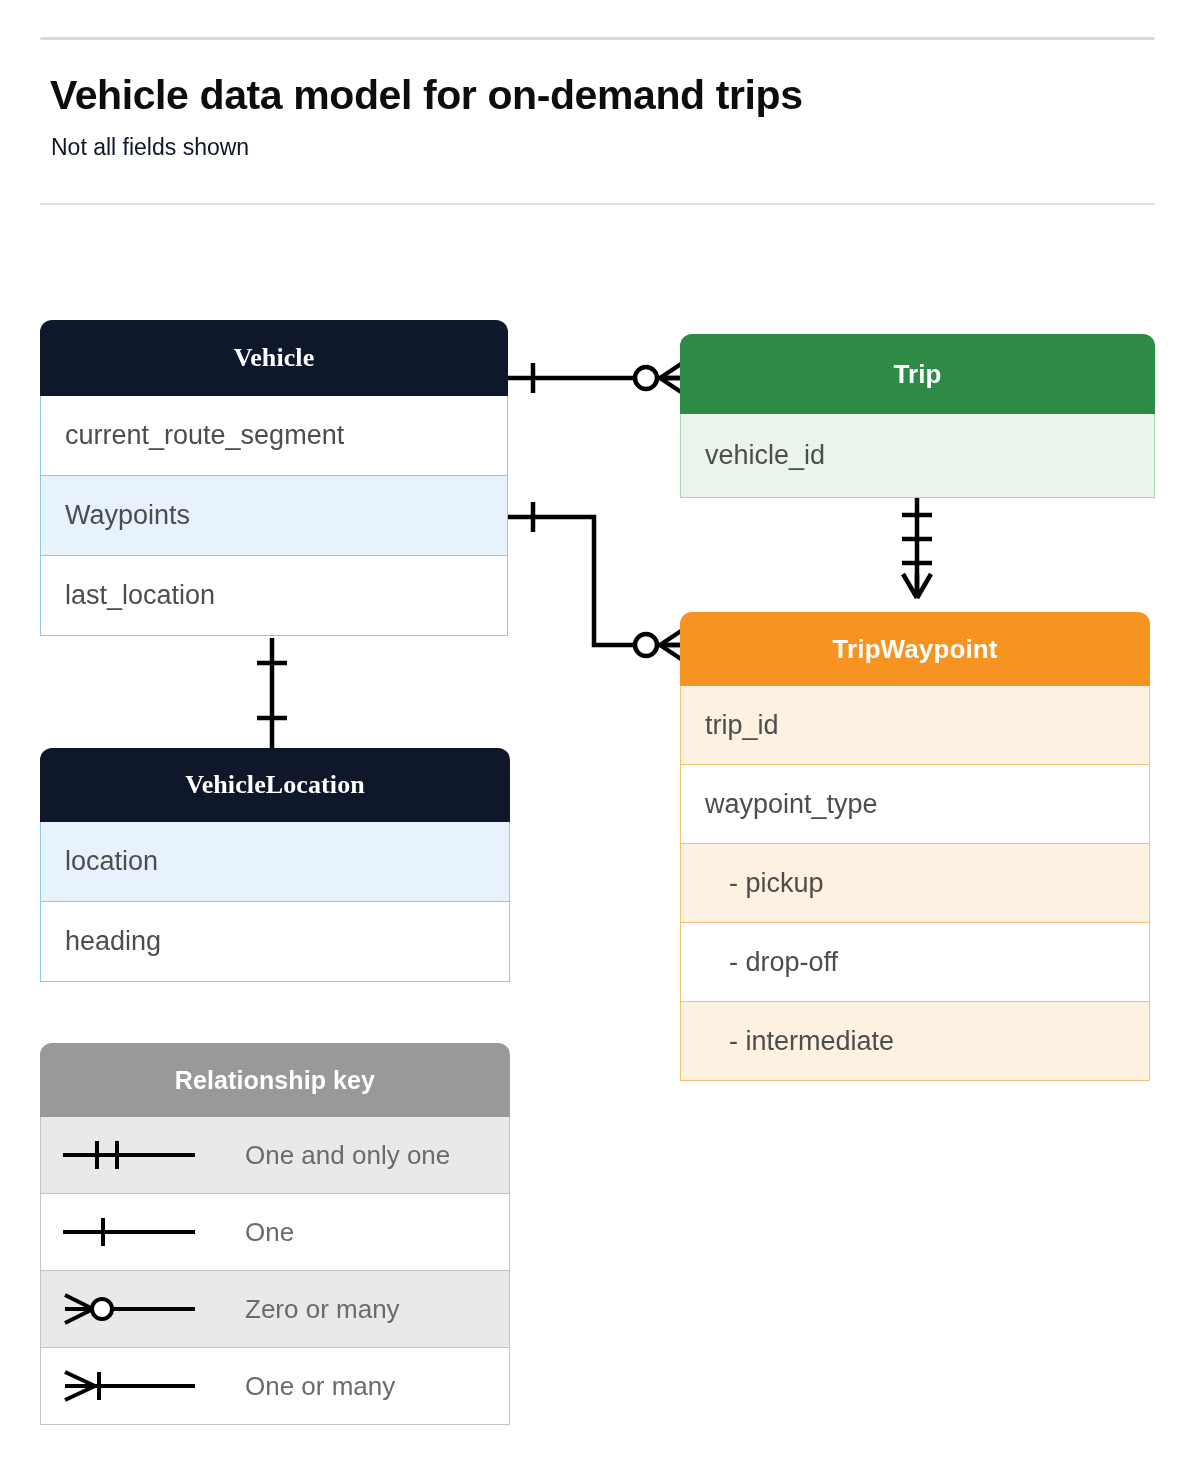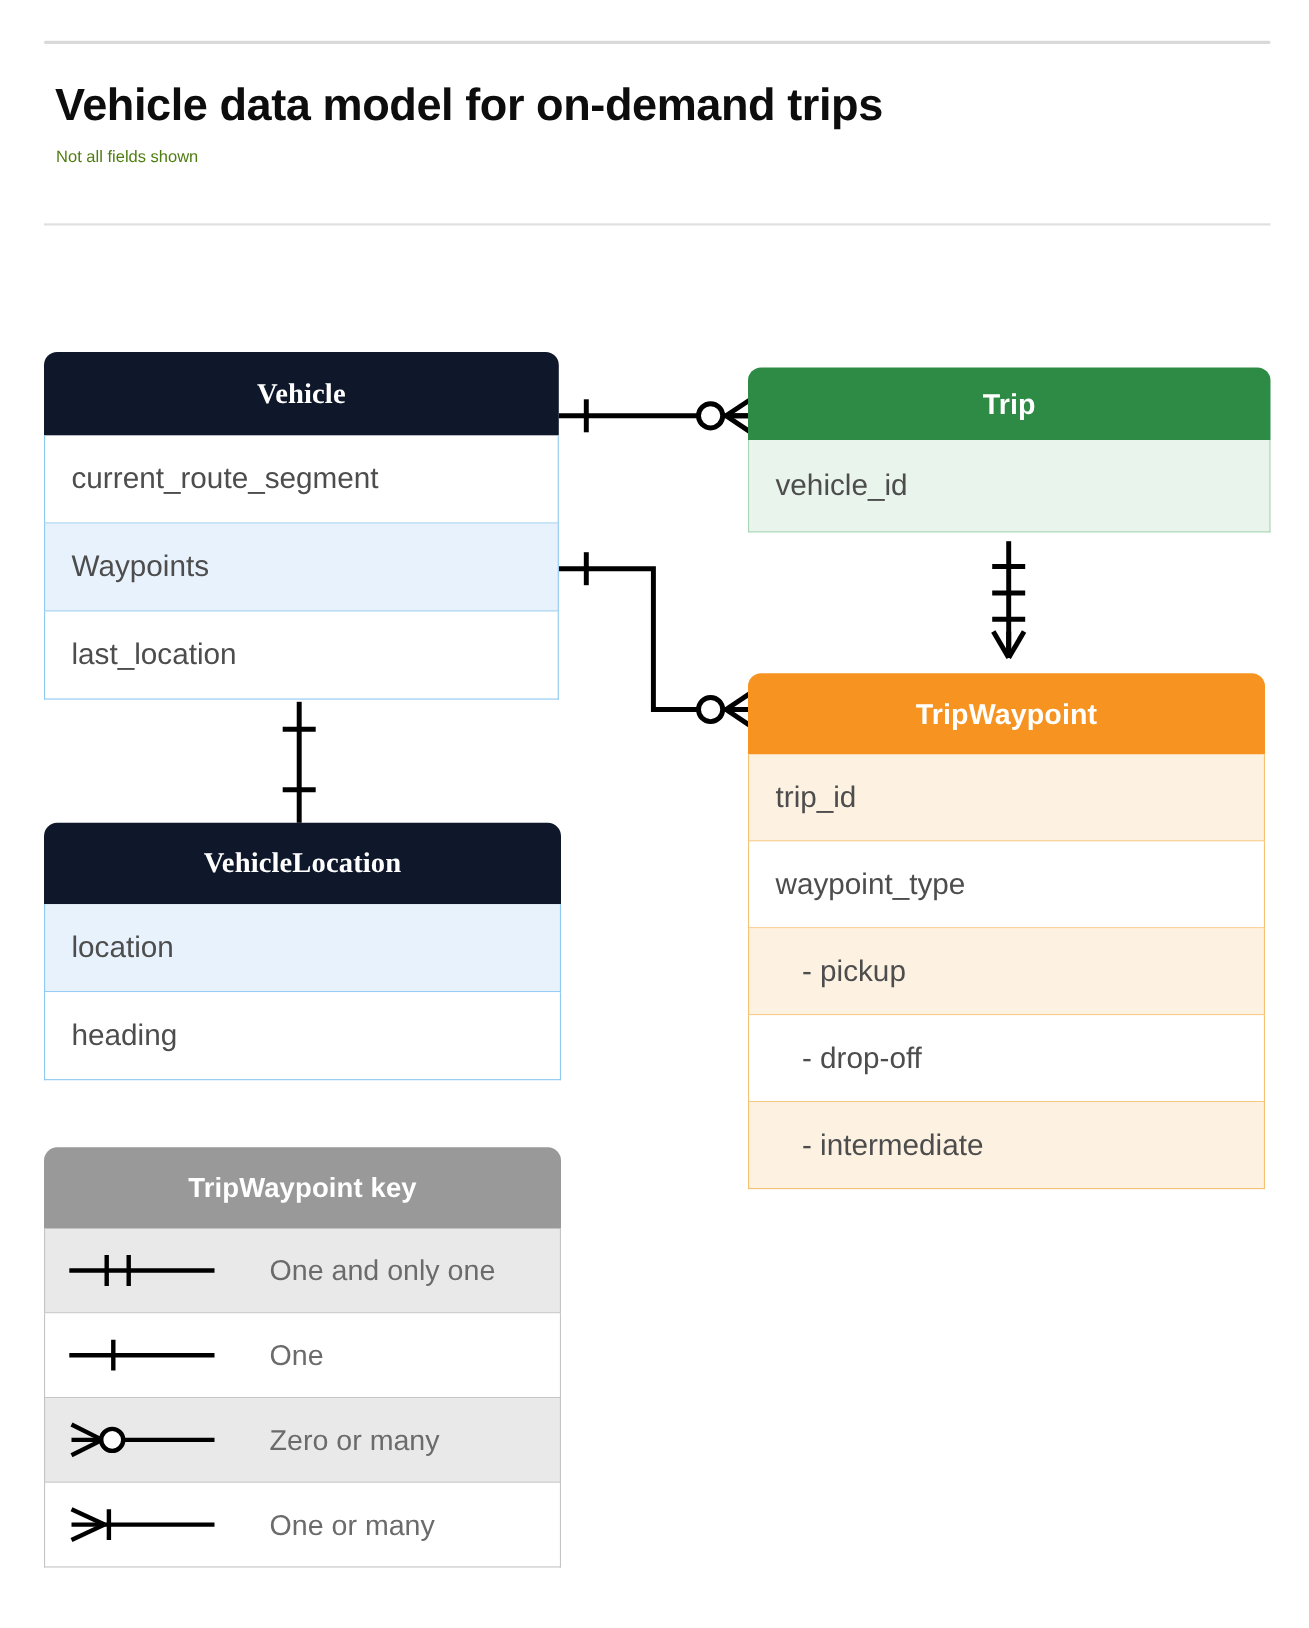--- a/index.html
+++ b/index.html
@@ -32,22 +32,22 @@
     font-size: 41px;
     font-weight: bold;
     color: #0d0d0d;
     letter-spacing: -0.4px;
     white-space: nowrap;
   }
   .page-subtitle {
     position: absolute;
     left: 51px;
     top: 134px;
-    font-size: 15px;
-    color: #4d7c0f;
+    font-size: 23px;
+    color: #0f172a;
     white-space: nowrap;
   }
   .bottom-rule {
     position: absolute;
     left: 40px;
     top: 203px;
     width: 1115px;
     height: 2px;
     background: #e0e0e0;
   }
@@ -102,21 +102,21 @@
   .c-gray .entity-row    { border-color: #c4c4c4; padding-left: 0; }
   .c-gray .row-alt       { background: #e9e9e9; }
   .c-gray .row-plain     { background: #ffffff; }
 
   
   #entity-vehicle          { left: 40px;  top: 320px; width: 468px; }
   #entity-vehicle .entity-header { height: 76px; }
   #entity-vehicle .entity-row    { height: 80px; }
 
   #entity-trip             { left: 680px; top: 334px; width: 475px; }
-  #entity-trip .entity-header { height: 66px; }
+  #entity-trip .entity-header { height: 80px; }
   #entity-trip .entity-row    { height: 84px; }
 
   #entity-tripwaypoint     { left: 680px; top: 596px; width: 470px; }
   #entity-tripwaypoint .entity-header { height: 74px; margin-top: 16px; }
   #entity-tripwaypoint .entity-row    { height: 79px; }
 
   #entity-vehiclelocation  { left: 40px;  top: 748px; width: 470px; }
   #entity-vehiclelocation .entity-header { height: 74px; }
   #entity-vehiclelocation .entity-row    { height: 80px; }
 
@@ -206,21 +206,21 @@
   <div class="entity-row row-alt indent">-  intermediate</div>
 </div>
 
 <div class="entity c-blue" id="entity-vehiclelocation">
   <div class="entity-header">VehicleLocation</div>
   <div class="entity-row row-alt">location</div>
   <div class="entity-row row-plain">heading</div>
 </div>
 
 <div class="entity c-gray" id="entity-legend">
-  <div class="entity-header">TripWaypoint key</div>
+  <div class="entity-header">Relationship key</div>
 
   <div class="entity-row row-alt">
     <div class="legend-symbol">
       <svg width="140" height="44" viewBox="0 0 140 44" xmlns="http://www.w3.org/2000/svg">
         <g stroke="#000000" stroke-width="4" fill="none">
           <line x1="4" y1="22" x2="136" y2="22"></line>
           <line x1="38" y1="8" x2="38" y2="36"></line>
           <line x1="58" y1="8" x2="58" y2="36"></line>
         </g>
       </svg>

